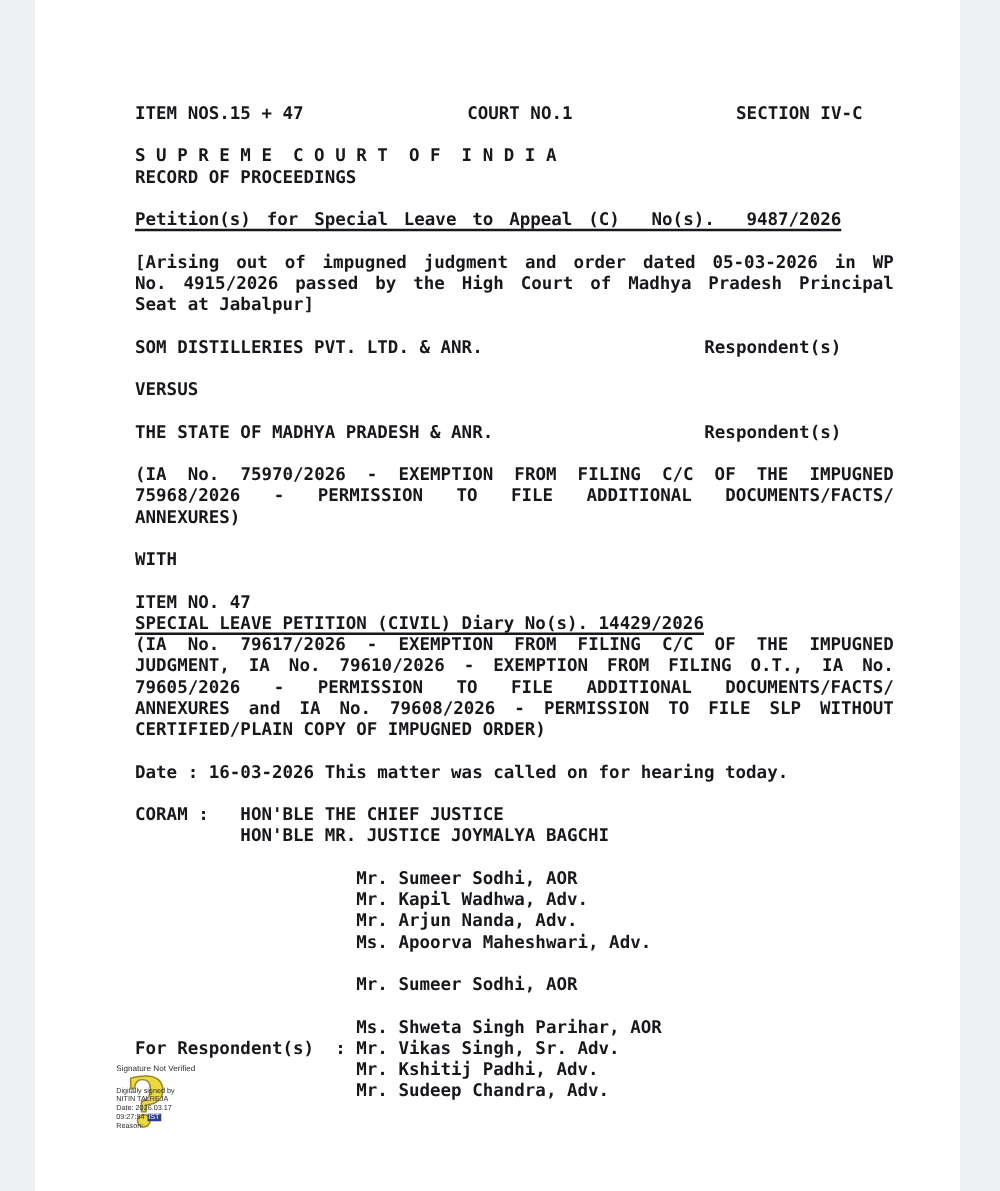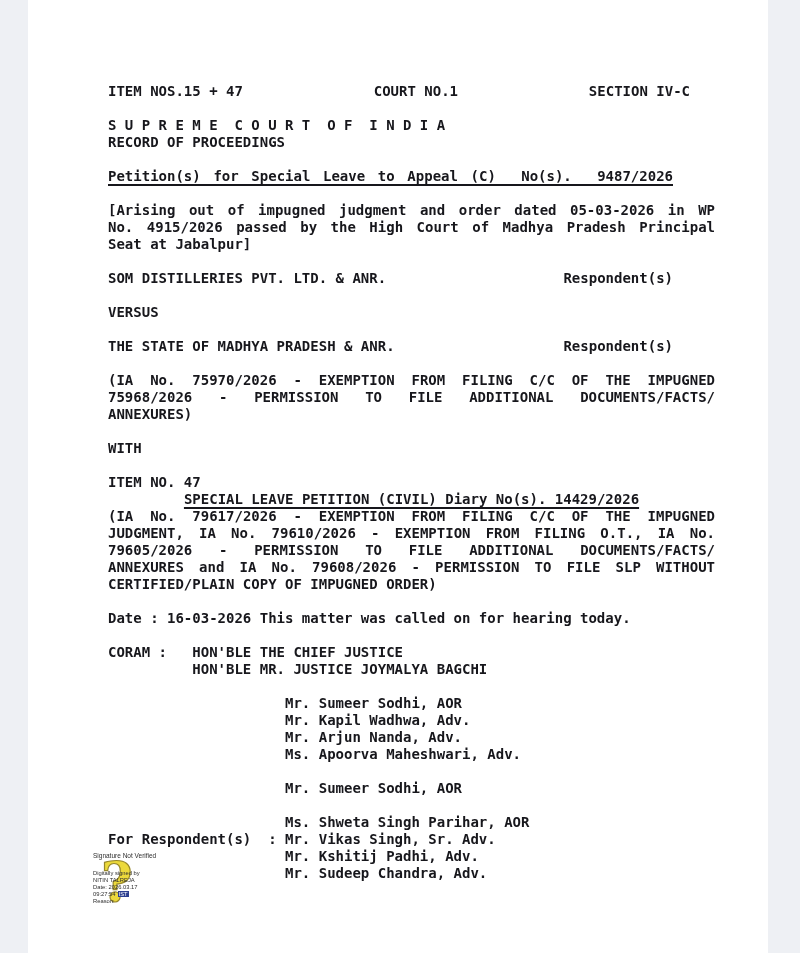--- a/index.html
+++ b/index.html
@@ -15,21 +15,21 @@
   .gutter{position:absolute;top:0;bottom:0;background:var(--gutter);}
   .gutter.left{left:0;width:28px;}
   .gutter.right{left:768px;width:32px;}
   .doc{
     position:absolute;left:108px;top:44px;width:607px;
     font-size:14px;line-height:17px;font-weight:bold;color:var(--ink);
   }
   .ln{height:17px;white-space:pre;}
   .c{text-align:left;}
   .j{white-space:pre-wrap;text-align:justify;text-align-last:justify;}
-  .u{text-decoration:underline;text-underline-offset:3px;text-decoration-thickness:1.5px;text-align:center;}
+  .u{text-decoration:underline;text-underline-offset:3px;text-decoration-thickness:1.5px;}
   .row{display:flex;justify-content:space-between;}
   .w69{width:582px;margin-top:39px;}
   .w67{width:565px;}
   
   .stamp{
     position:absolute;left:93px;top:852px;width:96px;height:66px;
     font-family:"Liberation Sans", sans-serif;color:#2e2e2e;
   }
   .stamp-qmark{
     position:absolute;left:8px;top:3px;z-index:1;

